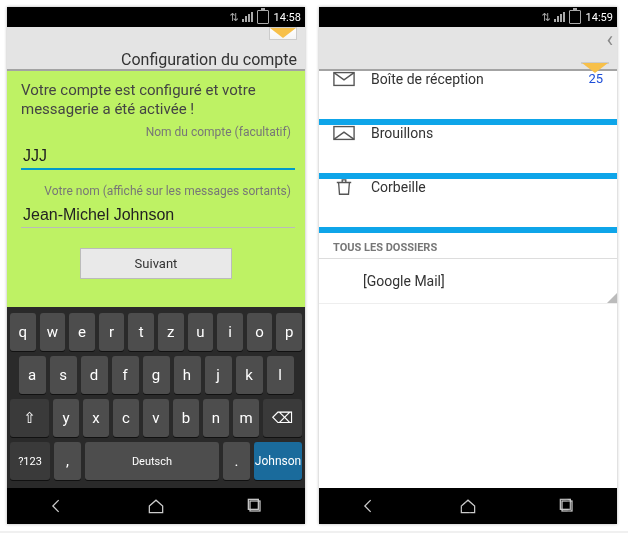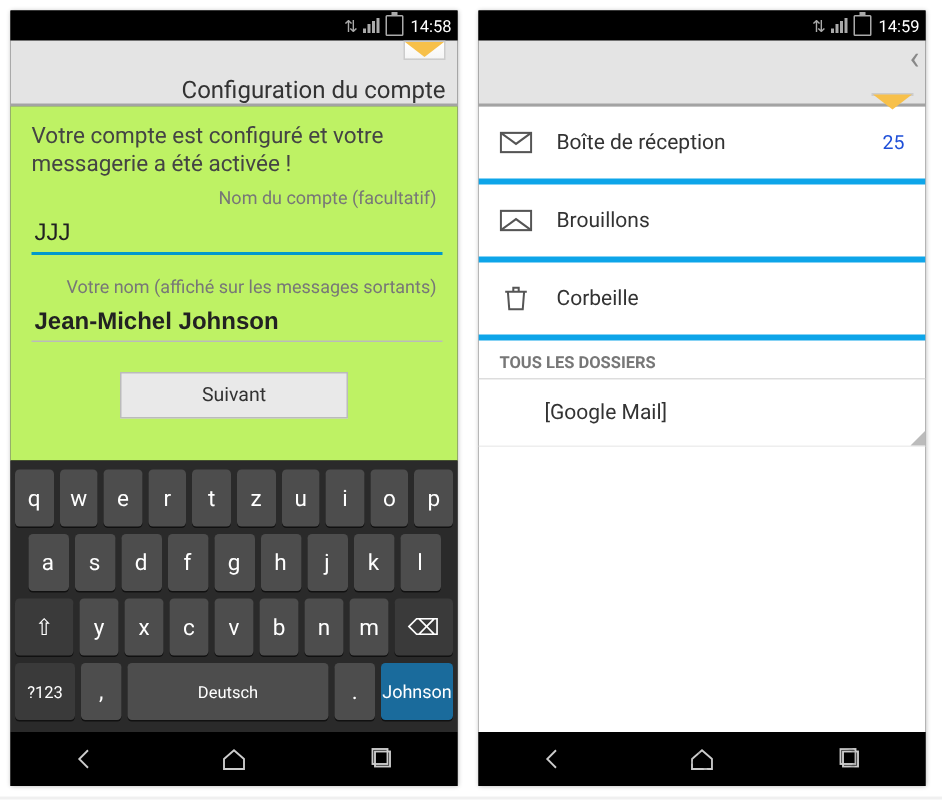--- a/index.html
+++ b/index.html
@@ -83,38 +83,38 @@
     border:none;
     border-bottom: 2px solid #0099cc;
     background: transparent;
     width: 100%;
     font-size: 16px;
     padding: 6px 2px 3px;
     margin: 2px 0 8px;
     outline:none;
     color:#222;
   }
-  .input.plain { border-bottom: 1px solid #bbb; font-weight: bold;}
+  .input.plain { border-bottom: 1px solid #bbb;}
   .btn-next {
     display:block;
     width: 150px;
     margin: 12px auto 3px;
     padding: 7px 0;
     text-align:center;
     background:#e9e9e9;
     border:1px solid #bbb;
     font-size:13px;
     color:#333;
   }
   .folder-row {
     display:flex;
-    align-items:center;
+    align-items:flex-start;
     height: 48px;
     padding: 0 14px;
-    border-bottom: 4px solid #0ea5e9;
+    border-bottom: 6px solid #0ea5e9;
     gap: 16px;
     font-size: 14px;
     color:#333;
   }
   .folder-row .cnt { margin-left:auto; color:#1d4ed8; font-size:13px;}
   .folder-icon { width:22px; height:16px; display:flex; align-items:center; justify-content:center; color:#555;}
   .section-hdr {
     padding: 8px 14px 4px;
     font-size: 11px;
     color:#777;

